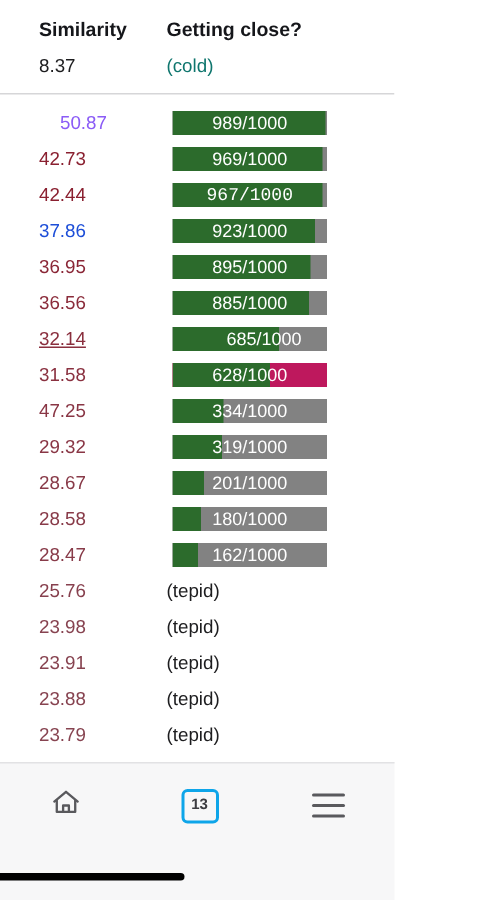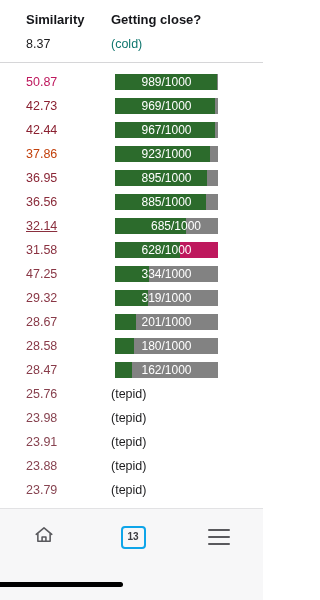--- a/index.html
+++ b/index.html
@@ -232,48 +232,48 @@
 
     <div class="pinned-row">
       <div class="pin-sim col-sim">8.37</div>
       <div class="pin-close col-close">(cold)</div>
     </div>
 
     <div class="divider"></div>
 
     <div class="rows" id="rows">
         <div class="row">
-          <div class="sim" style="color: #be185d;">50.87</div>
+          <div class="sim" style="color: #8b5cf6; margin-left: 14px;">50.87</div>
           <div class="closecell">
             <div class="bar" style="background: rgb(130, 130, 130);">
               <div class="bar-fill" style="background: rgb(44, 107, 44); width: 102px;"></div>
               <div class="bar-label" style="color: rgb(255, 255, 255);">989/1000</div>
             </div>
           </div>
         </div>
         <div class="row">
           <div class="sim" style="color: rgb(138, 32, 48);">42.73</div>
           <div class="closecell">
             <div class="bar" style="background: rgb(130, 130, 130);">
               <div class="bar-fill" style="background: rgb(44, 107, 44); width: 100px;"></div>
               <div class="bar-label" style="color: rgb(255, 255, 255);">969/1000</div>
             </div>
           </div>
         </div>
         <div class="row">
           <div class="sim" style="color: rgb(138, 32, 48);">42.44</div>
           <div class="closecell">
-            <div class="bar" style="background: rgb(130, 130, 130);">
+            <div class="bar" style="background: rgb(130, 130, 130); font-family: Liberation Mono, monospace;">
               <div class="bar-fill" style="background: rgb(44, 107, 44); width: 100px;"></div>
               <div class="bar-label" style="color: rgb(255, 255, 255);">967/1000</div>
             </div>
           </div>
         </div>
         <div class="row">
-          <div class="sim" style="color: #c2410c;">37.86</div>
+          <div class="sim" style="color: #1d4ed8;">37.86</div>
           <div class="closecell">
             <div class="bar" style="background: rgb(130, 130, 130);">
               <div class="bar-fill" style="background: rgb(44, 107, 44); width: 95px;"></div>
               <div class="bar-label" style="color: rgb(255, 255, 255);">923/1000</div>
             </div>
           </div>
         </div>
         <div class="row">
           <div class="sim" style="color: rgb(138, 38, 54);">36.95</div>
           <div class="closecell">

